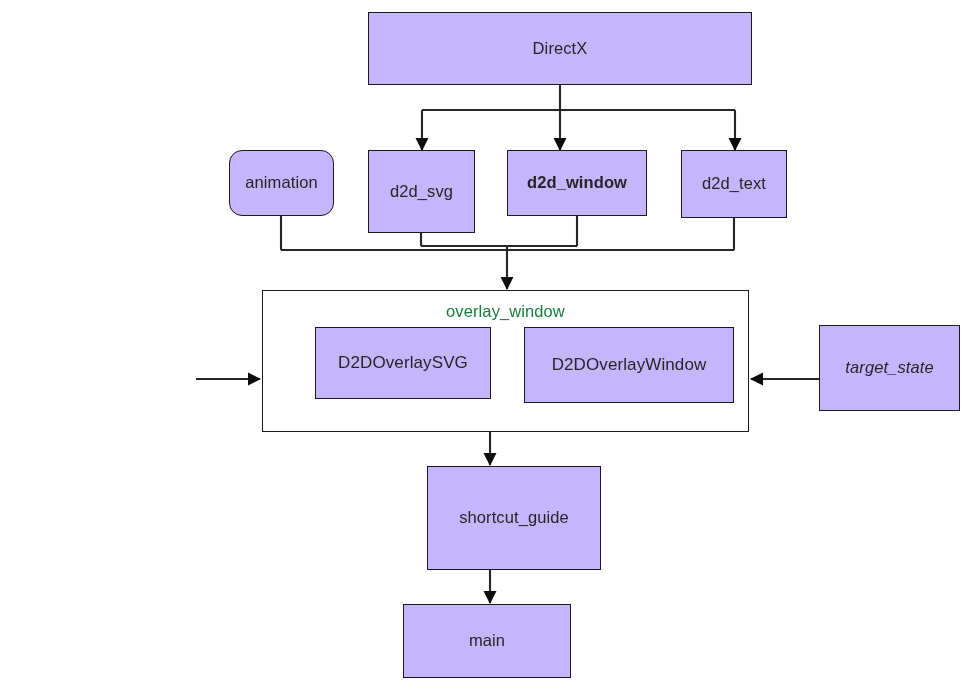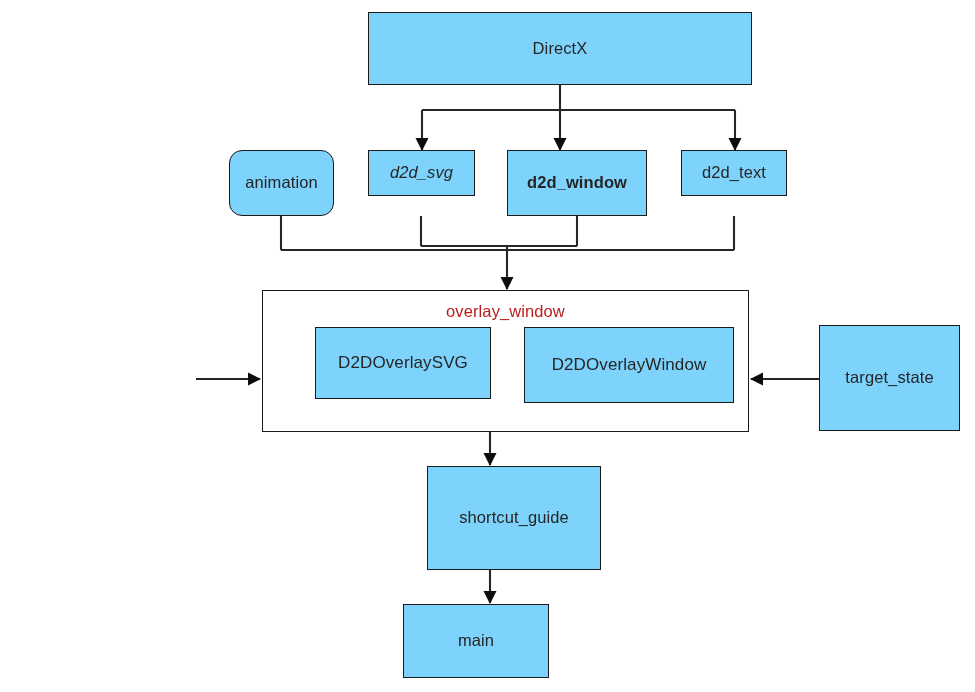--- a/index.html
+++ b/index.html
@@ -24,41 +24,41 @@
     left: 0;
     top: 0;
     width: 975px;
     height: 692px;
     pointer-events: none;
   }
   .node {
     position: absolute;
     box-sizing: border-box;
     border: 1.6px solid #1a1a1a;
-    background: #7dd3fc;
+    background: #c4b5fd;
     color: #262626;
     font-size: 16.5px;
     line-height: 1.2;
     letter-spacing: 0.1px;
     display: flex;
     align-items: center;
     justify-content: center;
     text-align: center;
   }
   .node.container {
     display: block;
     background: transparent;
   }
   .container-label {
     position: absolute;
     left: 0;
     right: 0;
     top: 11px;
     text-align: center;
-    color: #b91c1c;
+    color: #15803d;
     font-size: 16.5px;
   }
   .node.inner {
     font-size: 17px;
     margin-left: 16px;
   }
 </style>
 </head>
 <body>
 
@@ -101,50 +101,50 @@
   </svg>
 
   <div class="node" style="left:368px; top:12px; width:384px; height:73px;">
     <span>DirectX</span>
   </div>
 
   <div class="node" style="left:229px; top:150px; width:105px; height:66px;border-radius:13px;">
     <span>animation</span>
   </div>
 
-  <div class="node" style="left:368px; top:150px; width:107px; height:46px;font-style:italic;">
+  <div class="node" style="left:368px; top:150px; width:107px; height:83px;">
     <span>d2d_svg</span>
   </div>
 
   <div class="node" style="left:507px; top:150px; width:140px; height:66px;font-weight:bold;">
     <span>d2d_window</span>
   </div>
 
-  <div class="node" style="left:681px; top:150px; width:106px; height:46px;">
+  <div class="node" style="left:681px; top:150px; width:106px; height:68px;">
     <span>d2d_text</span>
   </div>
 
   <div class="node container" style="left:262px; top:290px; width:487px; height:142px;">
     <div class="container-label">overlay_window</div>
 
     <div class="node inner" style="left:36px; top:36px; width:176px; height:72px;">
       <span>D2DOverlaySVG</span>
     </div>
 
     <div class="node inner" style="left:245px; top:36px; width:210px; height:76px;">
       <span>D2DOverlayWindow</span>
     </div>
   </div>
 
 
-  <div class="node" style="left:819px; top:325px; width:141px; height:106px;">
+  <div class="node" style="left:819px; top:325px; width:141px; height:86px;font-style:italic;">
     <span>target_state</span>
   </div>
 
   <div class="node" style="left:427px; top:466px; width:174px; height:104px;">
     <span>shortcut_guide</span>
   </div>
 
-  <div class="node" style="left:403px; top:604px; width:146px; height:74px;">
+  <div class="node" style="left:403px; top:604px; width:168px; height:74px;">
     <span>main</span>
   </div>
 
 </div>
 
 </body></html>

